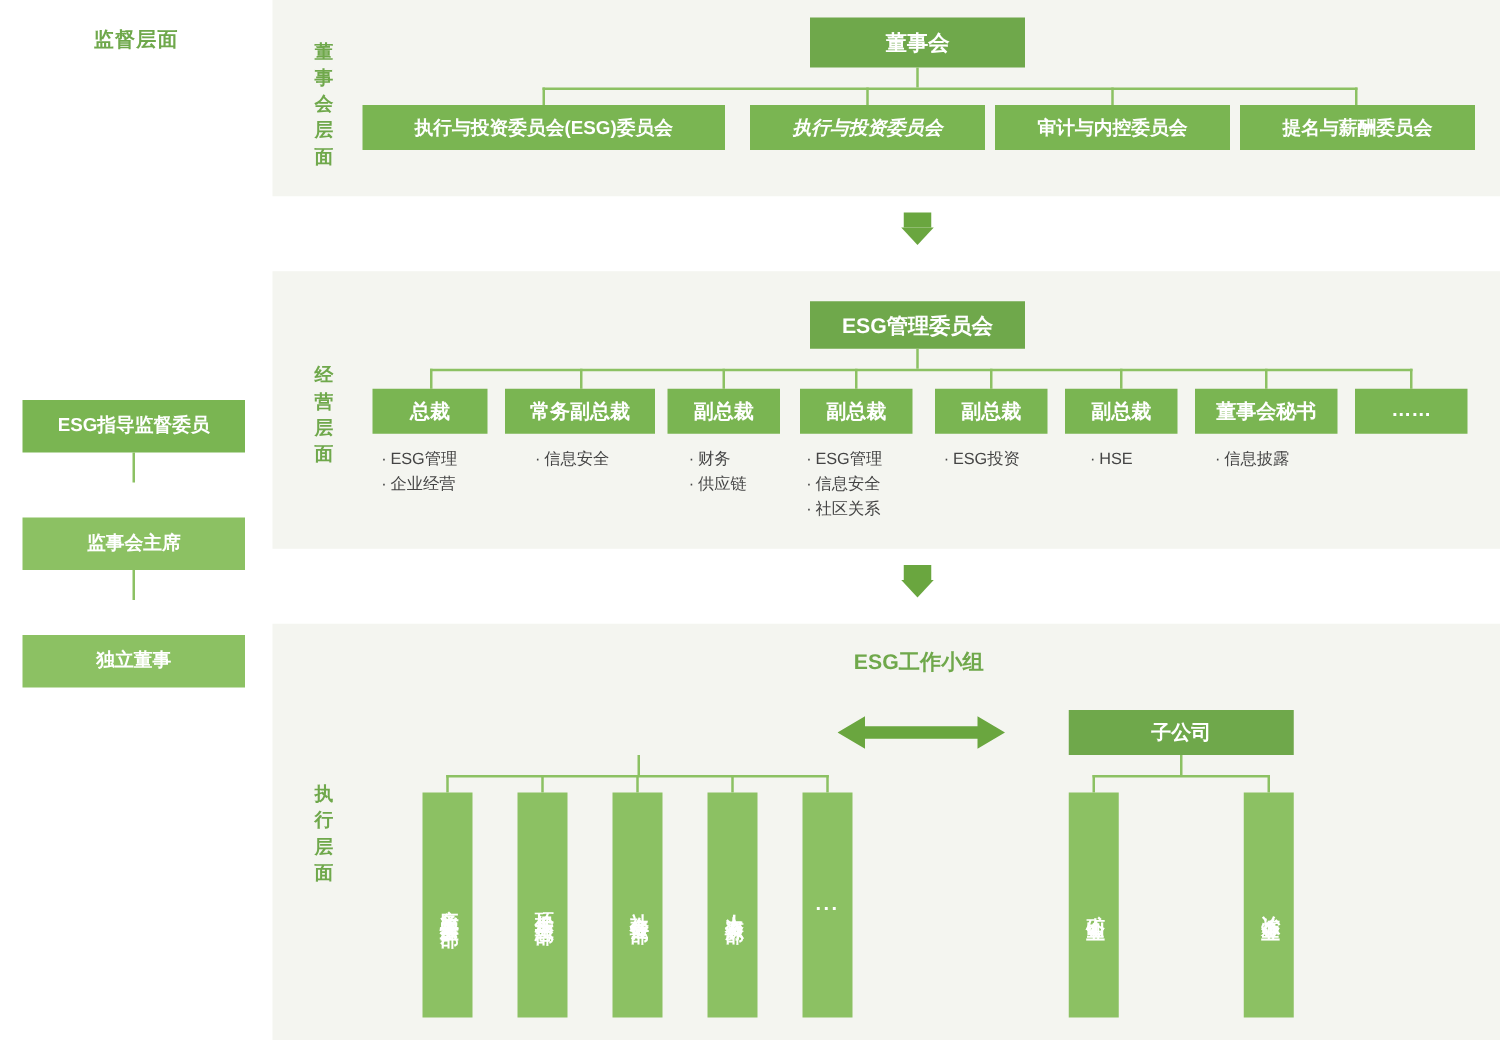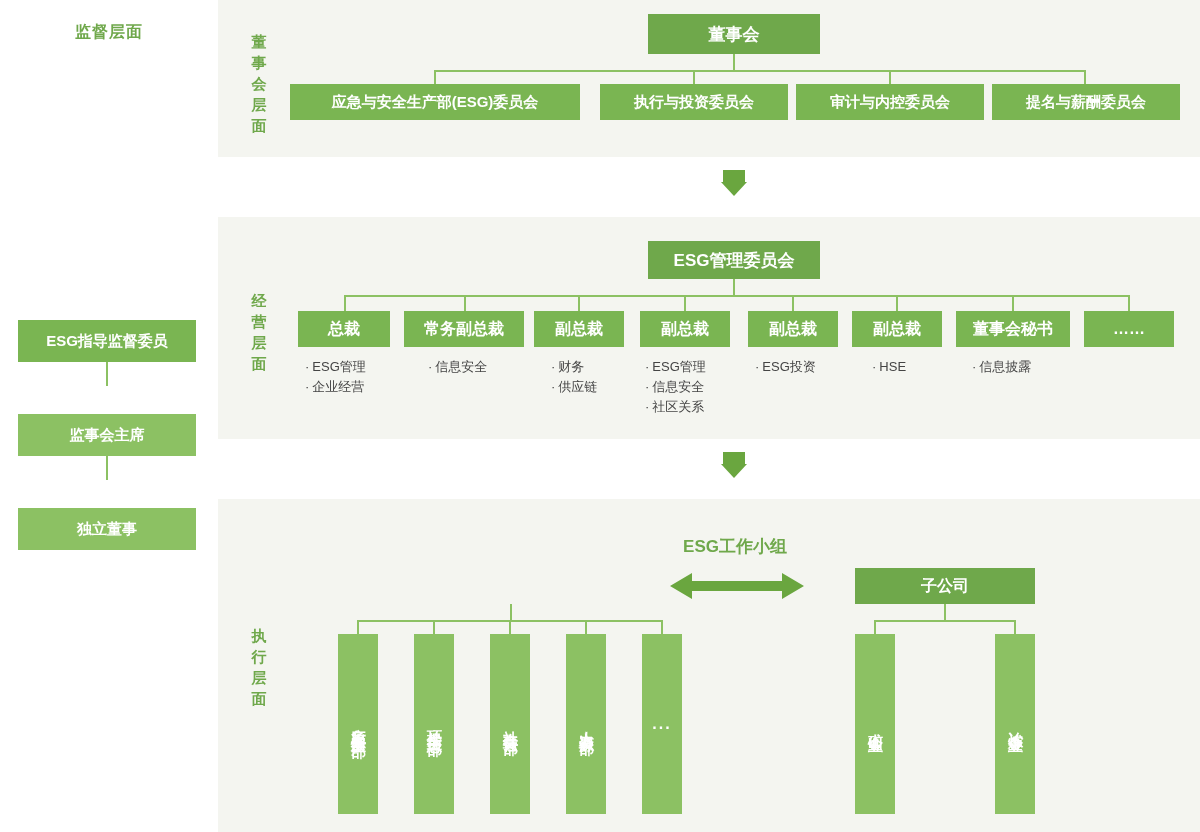--- a/index.html
+++ b/index.html
@@ -66,21 +66,20 @@
     position:absolute;background:#8cc163;color:#fff;font-size:15px;
     font-weight:bold;writing-mode:vertical-rl;text-orientation:upright;
     display:flex;align-items:center;justify-content:center;
     letter-spacing:2px;box-sizing:border-box;
   }
   .vbox.dots{writing-mode:horizontal-tb;font-size:16px;}
 
   .group-title{
     position:absolute;font-size:17px;font-weight:bold;color:#6fa84b;
     text-align:center;
-    margin-top:17px;
   }
   .dbl-arrow{position:absolute;}
 </style>
 </head>
 <body>
 
 <div class="canvas">
 
   <div class="left-title">监督层面</div>
 
@@ -97,22 +96,22 @@
 
   <div class="gbox" style="left:648px;top:14px;width:172px;height:40px;font-size:17px;">董事会</div>
 
   <div class="line" style="left:733px;top:54px;width:2px;height:16px;"></div>
   <div class="line" style="left:434px;top:70px;width:652px;height:2px;"></div>
   <div class="line" style="left:434px;top:70px;width:2px;height:14px;"></div>
   <div class="line" style="left:693px;top:70px;width:2px;height:14px;"></div>
   <div class="line" style="left:889px;top:70px;width:2px;height:14px;"></div>
   <div class="line" style="left:1084px;top:70px;width:2px;height:14px;"></div>
 
-  <div class="gbox mid" style="left:290px;top:84px;width:290px;height:36px;font-size:15px;">应急与安全生产部(ESG)委员会</div>
-  <div class="gbox mid" style="left:600px;top:84px;width:188px;height:36px;font-size:15px;">执行与投资委员会</div>
+  <div class="gbox mid" style="left:290px;top:84px;width:290px;height:36px;font-size:15px;">执行与投资委员会(ESG)委员会</div>
+  <div class="gbox mid" style="left:600px;top:84px;width:188px;height:36px;font-size:15px;font-style:italic;">执行与投资委员会</div>
   <div class="gbox mid" style="left:796px;top:84px;width:188px;height:36px;font-size:15px;">审计与内控委员会</div>
   <div class="gbox mid" style="left:992px;top:84px;width:188px;height:36px;font-size:15px;">提名与薪酬委员会</div>
 
   <div class="arrow-wrap" style="left:714px;top:170px;width:40px;height:34px;">
     <div class="arrow-stem" style="left:9px;top:0;width:22px;height:12px;"></div>
     <div class="arrow-head" style="left:7px;top:12px;"></div>
   </div>
 
   <div class="panel" id="panel-mgmt"></div>
   <div class="layer-label" id="lbl-mgmt">经营层面</div>

